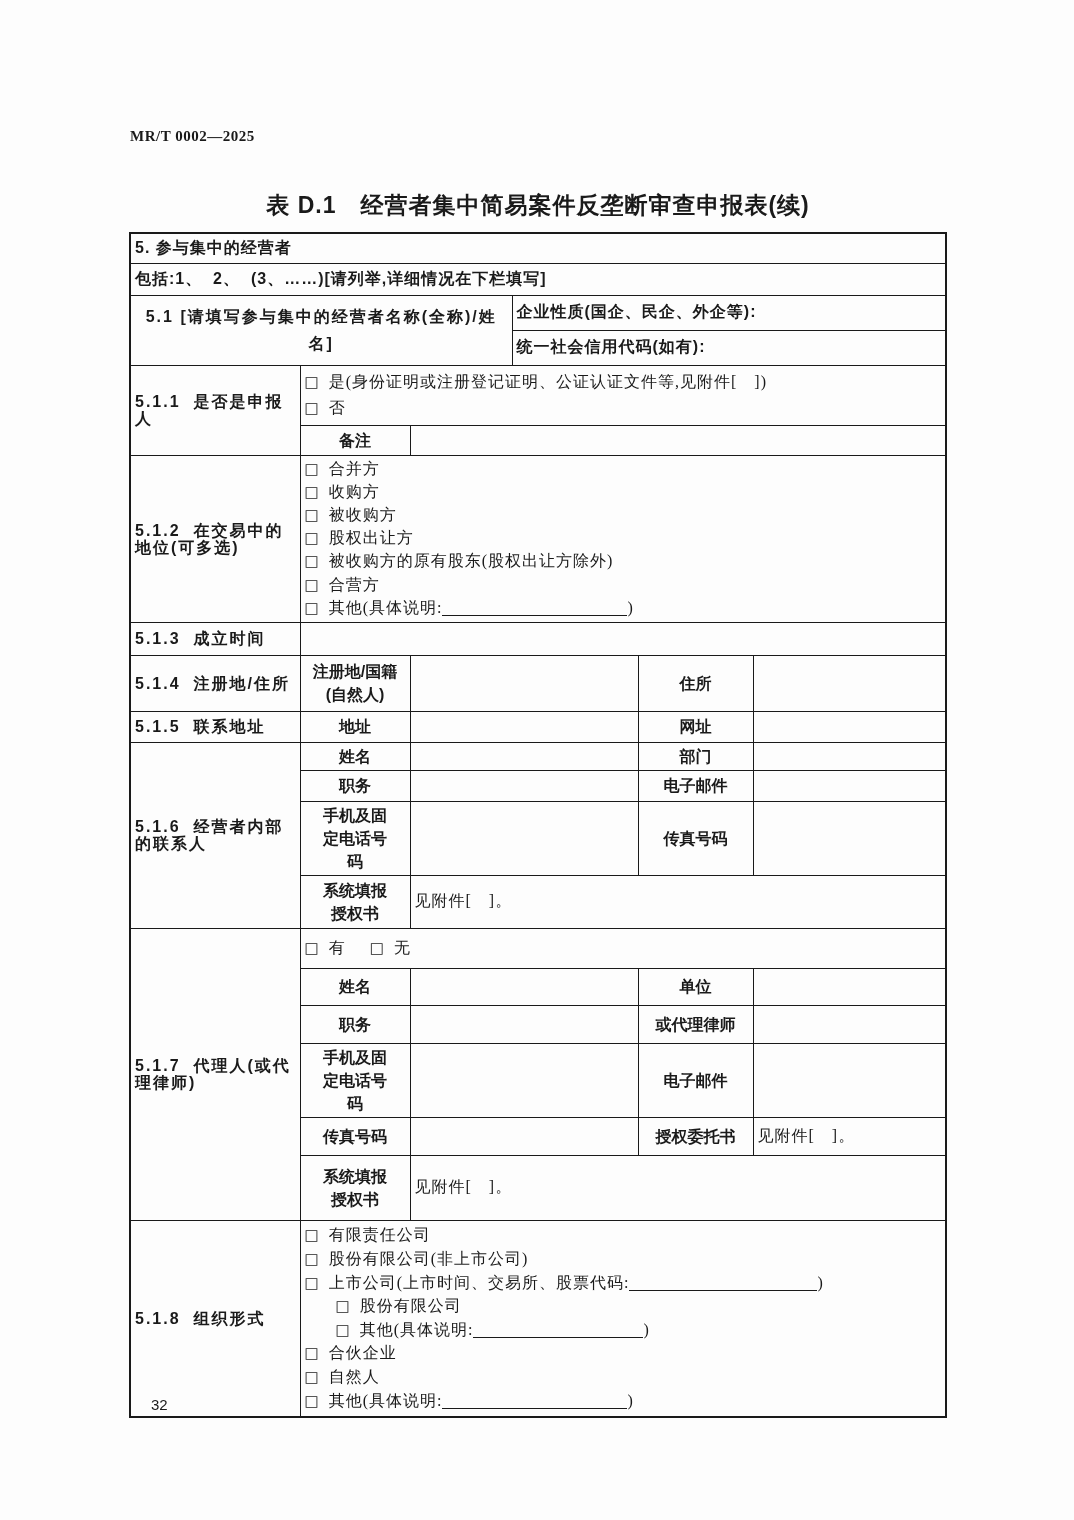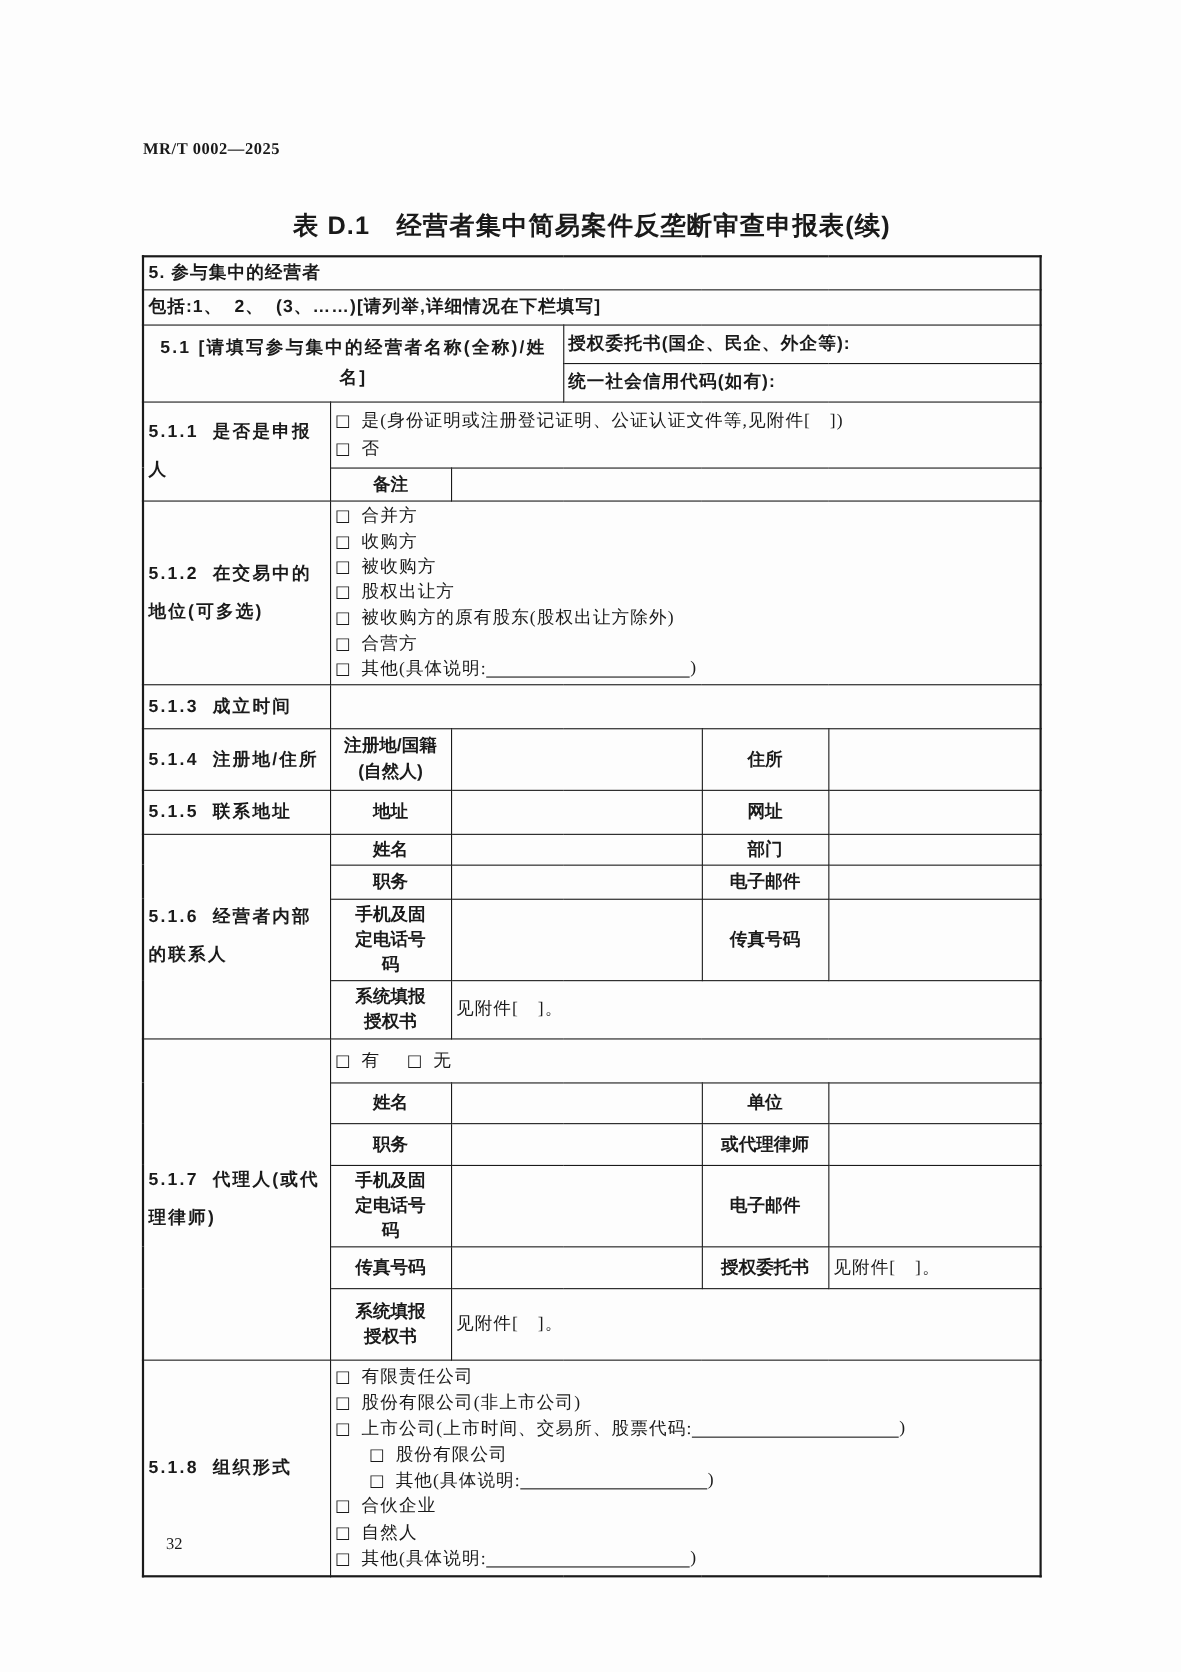--- a/index.html
+++ b/index.html
@@ -31,21 +31,21 @@
     vertical-align:middle;
     font-size:16px;
     padding:2px 4px;
     overflow:hidden;
     margin-left:44px;
   }
   
   td.lbl{
     font-weight:bold;text-align:left;
     padding:6px 34px 6px 9px;
-    letter-spacing:2px;line-height:35px;
+    letter-spacing:2px;line-height:17px;
     white-space:pre-wrap;word-break:break-all;
   }
   td.lbl51{padding:10px 62px 10px 9px;font-weight:bold;letter-spacing:2px;line-height:27px;white-space:pre-wrap;word-break:break-all;text-align:center;}
   td.sub{font-weight:bold;text-align:center;padding:2px 9px;line-height:23px;word-break:break-all;}
   td.sub.narrow4{padding:2px 19px;}
   td.sub.narrow5{padding:2px 17px;}
   td.sec{font-weight:bold;padding:3px 10px;letter-spacing:1px;white-space:pre-wrap;}
   td.head-left{font-weight:bold;text-align:left;padding:4px 10px;letter-spacing:1px;}
   td.attach{
     font-family:"Liberation Serif","DejaVu Serif",serif;
@@ -69,21 +69,21 @@
   }
   .ul{
     display:inline-block;height:15px;
     border-bottom:1.2px solid #1a1a1a;
     flex:0 0 auto;
   }
   .indent1{margin-left:31px;}
   .haswu-gap{margin-left:24px;}
   .page-num{
     position:absolute;left:151px;top:1396px;
-    font-family:Liberation Serif, serif;
+    font-family:Liberation Sans, sans-serif;
     font-size:15px;
   }
 </style>
 </head>
 <body>
 
 <div class="page">
 
   <div class="doc-code">MR/T 0002—2025</div>
   <div class="tbl-title">表 D.1　经营者集中简易案件反垄断审查申报表(续)</div>
@@ -102,21 +102,21 @@
         <tr style="height:30px">
       <td colspan="6" class="sec">5. 参与集中的经营者</td>
     </tr>
 
     <tr style="height:32px">
       <td colspan="6" class="sec">包括:1、  2、  (3、……)[请列举,详细情况在下栏填写]</td>
     </tr>
 
     <tr style="height:35px">
       <td colspan="3" rowspan="2" class="lbl51">5.1 [请填写参与集中的经营者名称(全称)/姓名]</td>
-      <td colspan="3" class="head-left">授权委托书(国企、民企、外企等):</td>
+      <td colspan="3" class="head-left">企业性质(国企、民企、外企等):</td>
     </tr>
     <tr style="height:35px">
       <td colspan="3" class="head-left">统一社会信用代码(如有):</td>
     </tr>
 
     <tr style="height:60px">
       <td rowspan="2" class="lbl">5.1.1  是否是申报人</td>
       <td colspan="5" class="opts r511">
         <div class="opt-line">
           <span class="cb">□</span>

